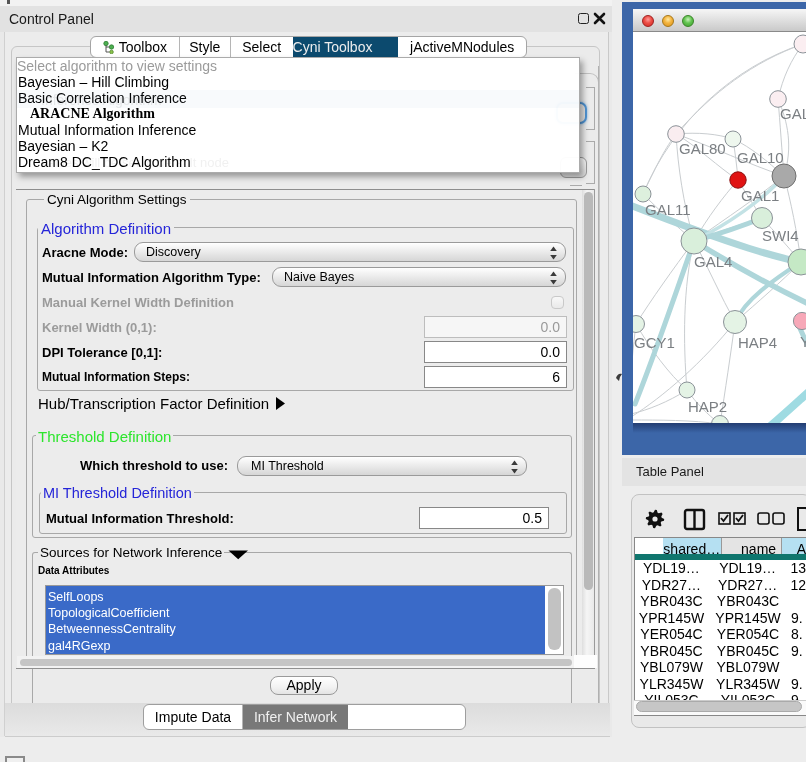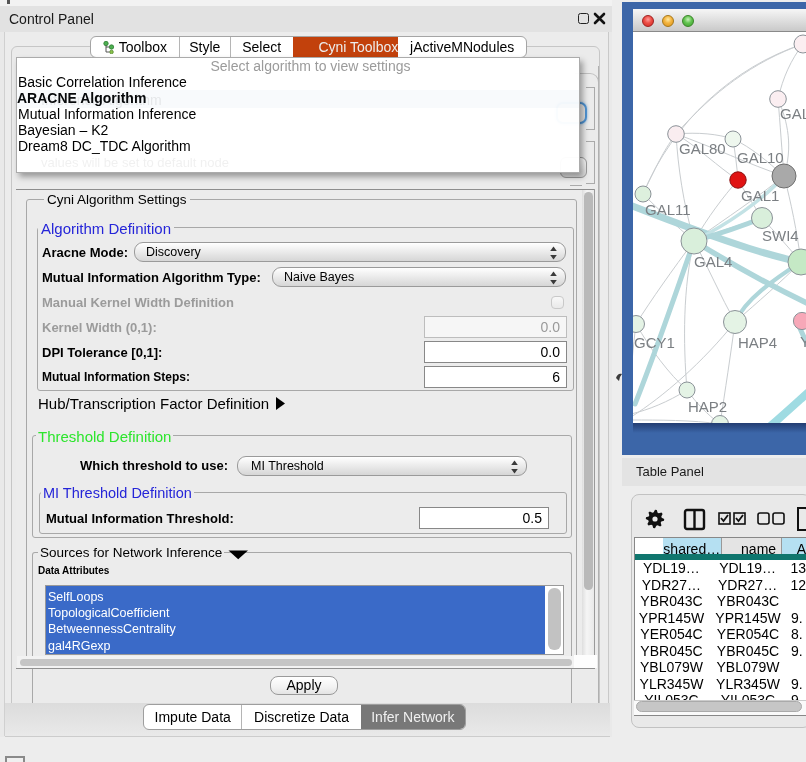--- a/index.html
+++ b/index.html
@@ -103,57 +103,57 @@
 <div class="abs" style="left:20px;top:658.5px;width:552px;height:7.5px;background:#c5c5c5;border-radius:4px;"></div>
 
 <div class="abs" style="left:16px;top:668px;width:579px;height:1px;background:#909090;"></div>
 
 <div class="abs" style="left:270px;top:676px;width:68px;height:19px;background:linear-gradient(#ffffff,#f2f2f2 60%,#e4e4e4);border:1px solid #9a9a9a;border-radius:8px;text-align:center;font-size:14px;line-height:17px;">Apply</div>
 
 <div class="abs" style="left:5px;top:703px;width:605px;height:33px;background:linear-gradient(#dcdcdc,#e9e9e9);"></div>
 
 <div class="abs" style="left:143px;top:704px;width:323px;height:26px;background:#fff;border:1px solid #9e9e9e;border-radius:6px;overflow:hidden;display:flex;">
   <div style="width:99px;text-align:center;line-height:24px;font-size:14px;border-right:1px solid #b5b5b5;">Impute Data</div>
-  <div style="width:119px;text-align:center;line-height:24px;font-size:14px;">Discretize Data</div>
   <div style="width:105px;text-align:center;line-height:24px;font-size:14px;background:#787878;color:#f0f0f0;">Infer Network</div>
 </div>
 
 <div class="abs" style="left:5px;top:736px;width:605px;height:1px;background:#cccccc;"></div>
 <div class="abs" style="left:0;top:737px;width:806px;height:25px;background:#ededed;"></div>
 <div class="abs" style="left:5px;top:756px;width:20px;height:10px;border:2px solid #8a8a8a;background:#f0f0f0;"></div>
 
 <div class="abs" style="left:90px;top:36px;width:437px;height:22px;background:#fff;border:1px solid #a5a5a5;border-radius:6px;overflow:hidden;display:flex;font-size:14px;">
   <div style="width:89px;border-right:1px solid #b5b5b5;display:flex;align-items:center;justify-content:center;gap:4px;">
       <svg width="12" height="13" viewBox="0 0 12 13">
         <circle cx="3" cy="2.5" r="2.2" fill="#4caf50" stroke="#2e7d32" stroke-width="0.8"></circle>
         <circle cx="8.5" cy="6" r="2.2" fill="#4caf50" stroke="#2e7d32" stroke-width="0.8"></circle>
         <circle cx="8.5" cy="11" r="1.8" fill="#8bc34a" stroke="#558b2f" stroke-width="0.8"></circle>
         <path d="M3 4.5 L3 11 L6.5 11 M3 6 L6.3 6" stroke="#555" stroke-width="1" fill="none"></path>
       </svg>
       <span>Toolbox</span>
     </div>
   <div style="width:51px;text-align:center;line-height:20px;border-right:1px solid #b5b5b5;">Style</div>
   <div style="width:62px;text-align:center;line-height:20px;">Select</div>
-  <div style="width:106px;text-align:right;line-height:20px;background:#c2410c;color:#ededed;">Cyni Toolbox</div>
+  <div style="width:106px;text-align:left;line-height:20px;background:#0c4a6e;color:#ededed;">Cyni Toolbox</div>
   <div style="width:128px;text-align:center;line-height:20px;">jActiveMNodules</div>
 </div>
 
 <div class="abs" style="left:556px;top:102px;width:31px;height:22px;border:2px solid #4f93d2;border-radius:7px;background:#e2e2e2;box-shadow:0 0 3px #7ab1e0;"></div>
 <div class="abs" style="left:560px;top:157px;width:27px;height:21px;border:1px solid #9a9a9a;border-radius:6px;background:linear-gradient(#fdfdfd,#d9d9d9);"></div>
 <div class="abs" style="left:586px;top:87px;width:9px;height:43px;border:1px solid #aaa;border-left:none;background:none;"></div>
 <div class="abs" style="left:575px;top:73px;width:24px;height:27px;border-top:1px solid #c0c0c0;border-right:1px solid #b5b5b5;border-top-right-radius:9px;"></div>
 <div class="abs" style="left:586px;top:141px;width:9px;height:43px;border:1px solid #aaa;border-left:none;background:none;"></div>
 
 <div class="abs" style="left:16px;top:57px;width:564px;height:116px;background:rgba(255,255,255,0.97);border:1px solid #ababab;box-shadow:3px 4px 6px rgba(0,0,0,0.35);font-size:14px;line-height:16px;">
-  <div style="text-align:center;color:#9b9b9b;height:16px;margin-left:25px;">Select algorithm to view settings</div>
+  <div style="text-align:left;color:#9b9b9b;height:16px;">Select algorithm to view settings</div>
     <div style="position:absolute;left:24px;top:34px;font-size:14px;color:rgba(60,60,60,0.10);">Inference Algorithm</div>
     <div style="position:absolute;left:24px;top:97px;font-size:13px;color:rgba(60,60,60,0.08);">values will be set to default node</div>
     <div style="position:absolute;left:0;top:32px;width:100%;height:18px;background:rgba(120,150,200,0.05);"></div>
+  <div style="padding-left:1px;">Bayesian – Hill Climbing</div>
   <div style="padding-left:1px;">Basic Correlation Inference</div>
-  <div style="padding-left:0;font-weight:bold;">ARACNE Algorithm</div>
+  <div style="padding-left:13px;font-weight:bold;font-family:Liberation Serif, serif;">ARACNE Algorithm</div>
   <div style="padding-left:1px;">Mutual Information Inference</div>
   <div style="padding-left:1px;">Bayesian – K2</div>
   <div style="padding-left:1px;">Dream8 DC_TDC Algorithm</div>
 </div>
 
 <div class="abs" style="left:612px;top:0;width:194px;height:762px;background:#ededed;"></div>
 
 <div class="abs" style="left:622px;top:2px;width:184px;height:453px;background:#3c66a8;"></div>
 
 <div class="abs" style="left:633px;top:9px;width:173px;height:23px;background:linear-gradient(#f6f6f6,#c9c9c9);border-bottom:1px solid #8a8a8a;"></div>

